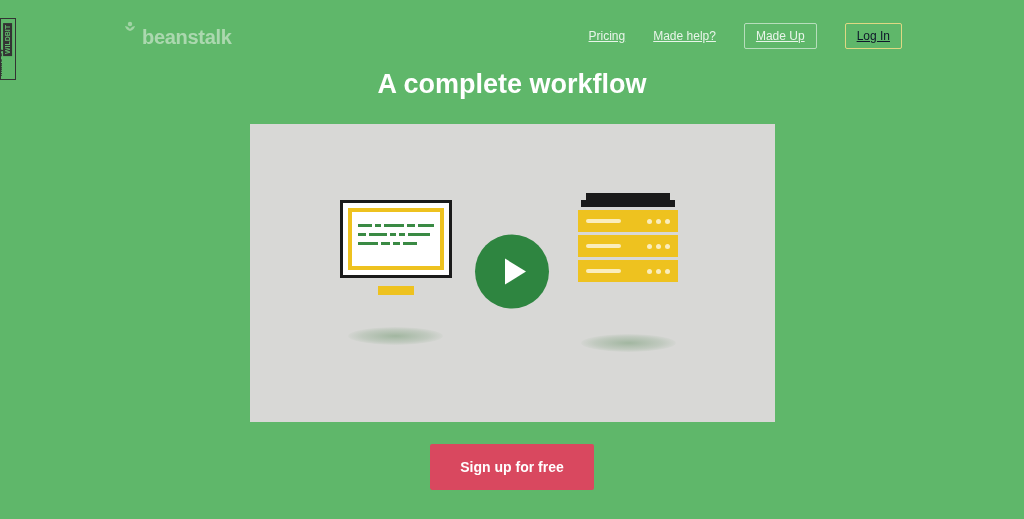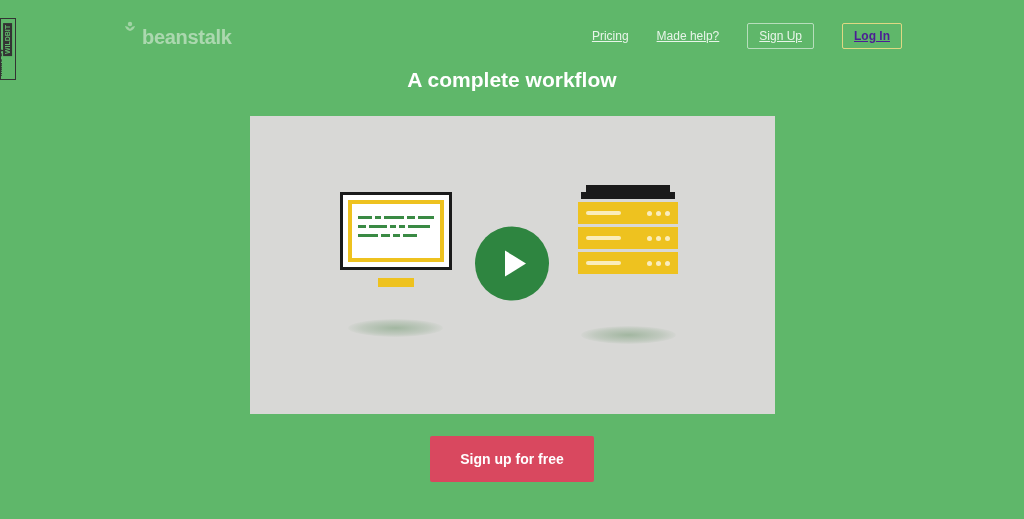--- a/index.html
+++ b/index.html
@@ -75,28 +75,28 @@
     .nav-btn {
       font-size: 12px;
       color: #e8f5e9;
       border: 1px solid rgba(255,255,255,0.55);
       padding: 5px 11px;
       border-radius: 2px;
       cursor: pointer;
       text-decoration: none;
     }
     .nav-btn.login {
-      color: #4c1d95;
+      color: #0f172a;
       border-color: rgba(255, 224, 138, 0.8);
-      font-weight: 700;
+      font-weight: 400;
     }
     .hero-title {
       text-align: center;
       color: #fff;
-      font-size: 21px;
+      font-size: 27px;
       font-weight: 600;
       line-height: 1.28;
       margin-top: 18px;
     }
     .video-box {
       width: 525px;
       height: 298px;
       background: #d8d8d6;
       margin: 22px auto 0;
       position: relative;
@@ -204,21 +204,21 @@
       <svg width="16" height="18" viewBox="0 0 16 18">
         <path d="M8 18 L8 10 Q4 9 3 5 Q6 5 8 8 Q10 5 13 5 Q12 9 8 10" fill="#b8deb9"></path>
         <circle cx="8" cy="3" r="2.2" fill="#b8deb9"></circle>
       </svg>
     </span>
     <span class="logo-text">beanstalk</span>
   </div>
   <div class="nav">
     <a>Pricing</a>
     <a>Made help?</a>
-    <a class="nav-btn">Sign Up</a>
+    <a class="nav-btn">Made Up</a>
     <a class="nav-btn login">Log In</a>
   </div>
 </div>
 
 <h1 class="hero-title">
   <span>A complete workflow</span><br>
 </h1>
 
 <div class="video-box">
   <div class="monitor-wrap">

